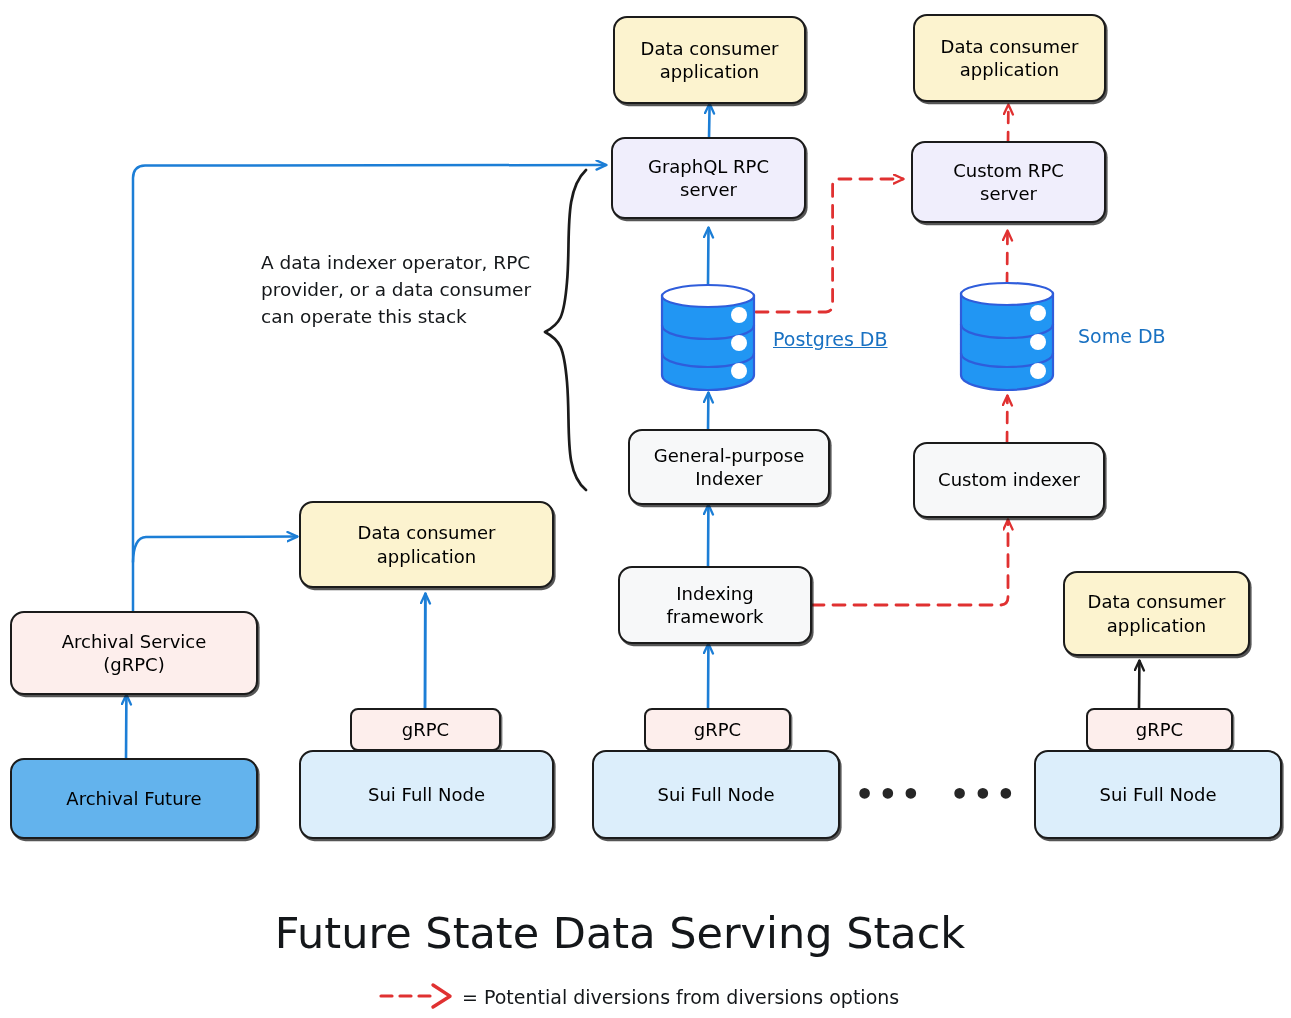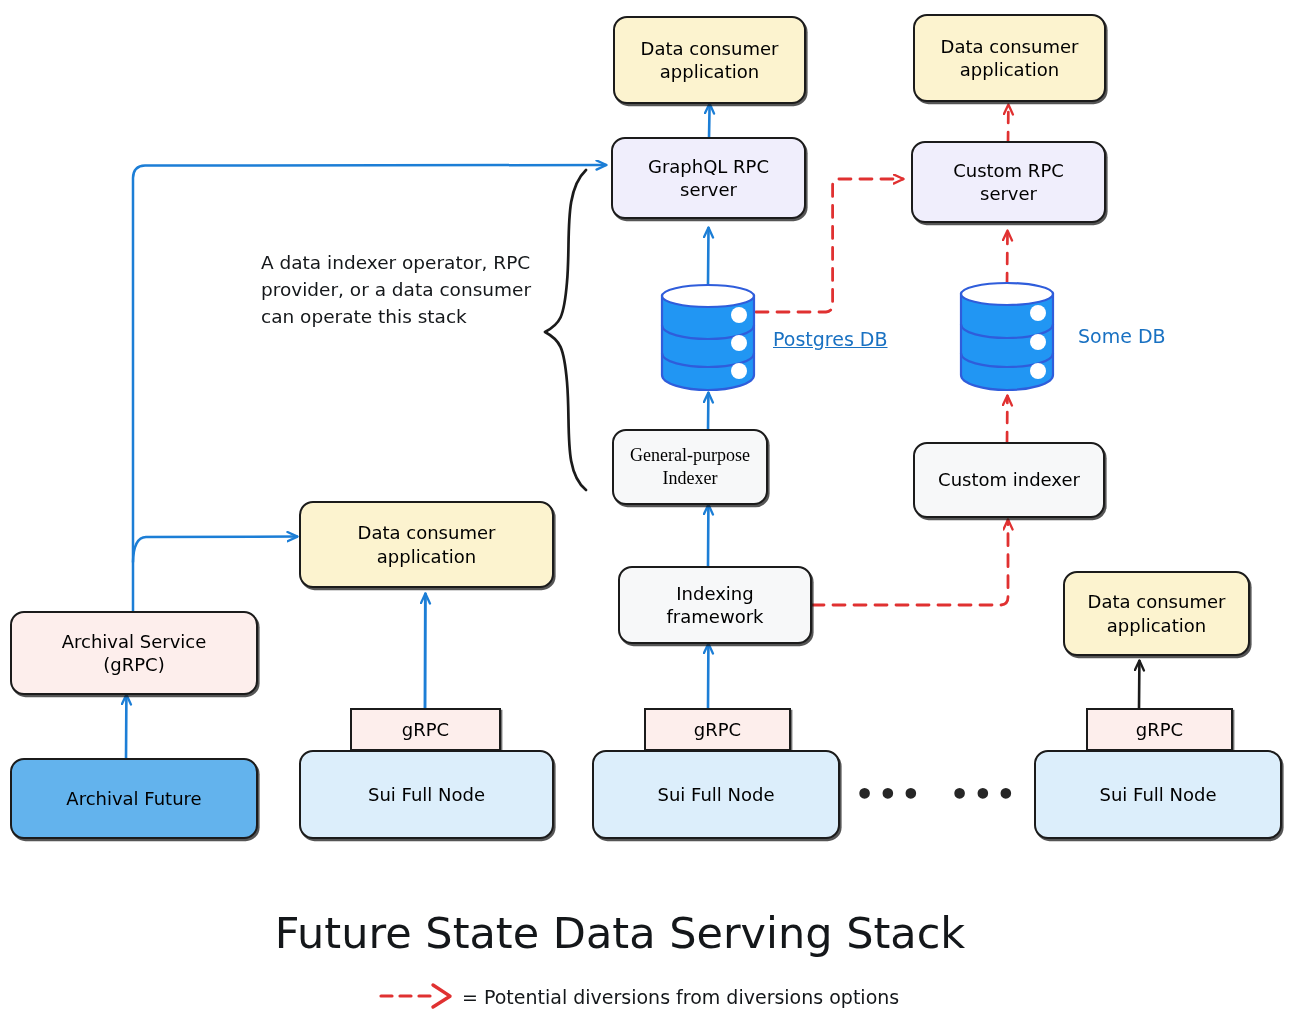--- a/index.html
+++ b/index.html
@@ -15,21 +15,21 @@
         box-shadow:1.6px 2.2px 0 rgba(20,20,20,.72);}
   .node span{display:block;}
 
   .n-yellow{background:#fcf3cf;}
   .n-lav{background:#f0eefc;}
   .n-white{background:#f7f8f9;}
   .n-pink{background:#fdeeec;}
   .n-lblue{background:#dceefb;}
   .n-blue{background:#63b3ed;}
 
-  .n-grpc{border-radius:0;font-size:18px;box-shadow:1.4px 1.8px 0 rgba(20,20,20,.6);
+  .n-grpc{border-radius:8px;font-size:18px;box-shadow:1.4px 1.8px 0 rgba(20,20,20,.6);
           background:#fdeeec;border-width:2.4px;}
 
   .lbl{position:absolute;color:#1971c2;font-size:19px;
        font-family:"DejaVu Sans",sans-serif;white-space:nowrap;}
 
   .annot{position:absolute;color:#14171a;font-size:18.5px;line-height:1.45;
          font-family:"DejaVu Sans",sans-serif;width:290px;}
 
   .dots{position:absolute;color:#262626;font-size:30px;letter-spacing:4px;
         font-weight:700;line-height:1;}
@@ -139,21 +139,21 @@
       <ellipse cx="53" cy="18" rx="46" ry="11" fill="#ffffff"></ellipse>
       <path d="M7,48 C7,57 30,62 53,62 C76,62 99,57 99,48" fill="none"></path>
       <path d="M7,77 C7,86 30,91 53,91 C76,91 99,86 99,77" fill="none"></path>
       <circle cx="84" cy="37" r="8" fill="#ffffff" stroke="none"></circle>
       <circle cx="84" cy="66" r="8" fill="#ffffff" stroke="none"></circle>
       <circle cx="84" cy="95" r="8" fill="#ffffff" stroke="none"></circle>
     </g>
   </svg>
   <div class="lbl" style="left:1078px;top:325px;">Some DB</div>
 
-  <div class="node n-white" style="left:612px;top:429px;width:156px;height:76px;font-family:Liberation Serif, serif;">
+  <div class="node n-white" style="left:628px;top:429px;width:202px;height:76px;">
     <span style="white-space:pre-line;">General-purpose
 Indexer</span>
   </div>
 
   <div class="node n-white" style="left:618px;top:566px;width:194px;height:78px;">
     <span style="white-space:pre-line;">Indexing
 framework</span>
   </div>
 
   <div class="node n-white" style="left:913px;top:442px;width:192px;height:76px;">

